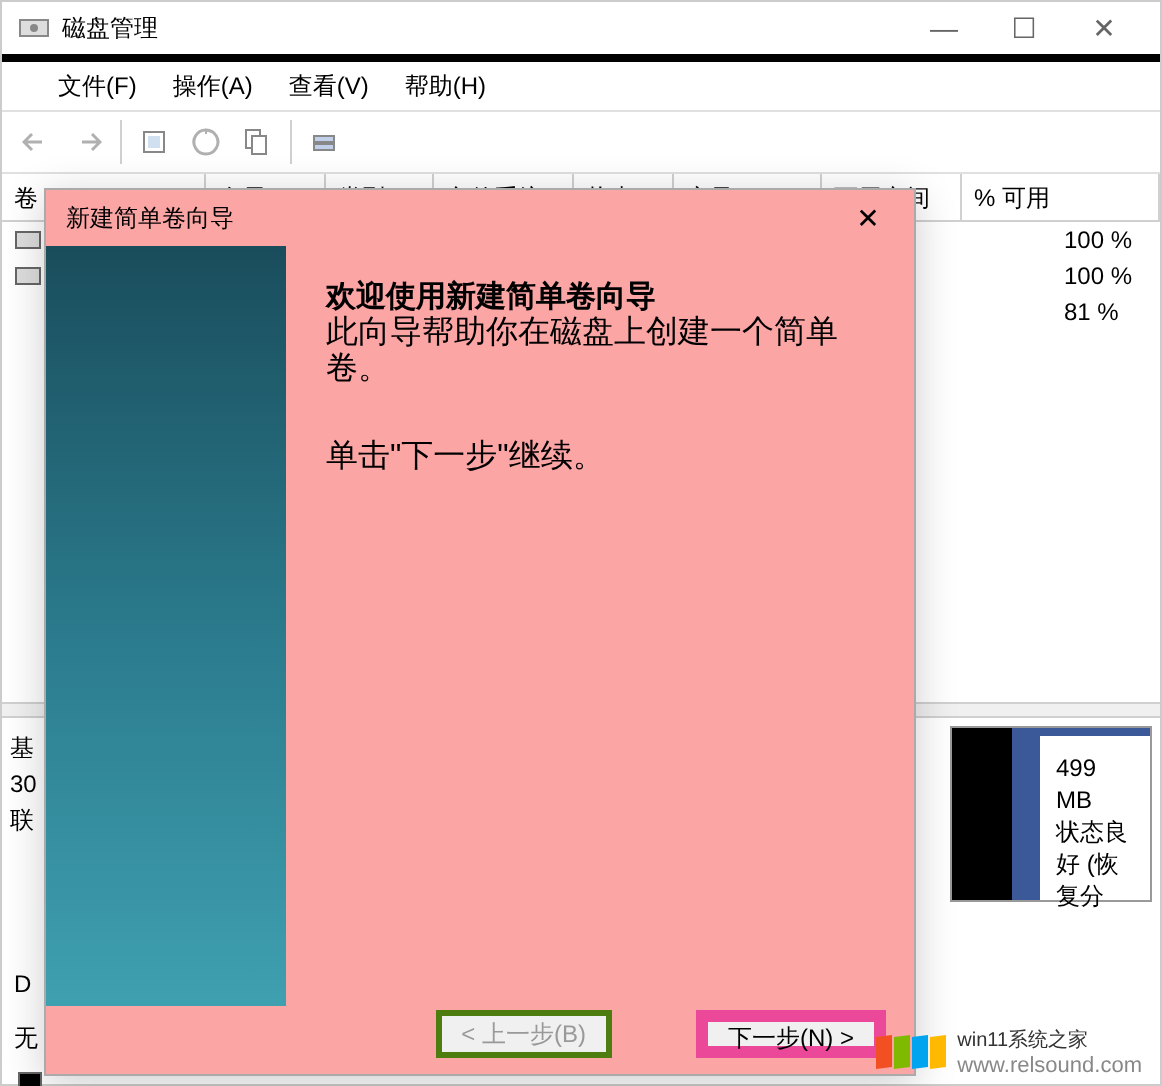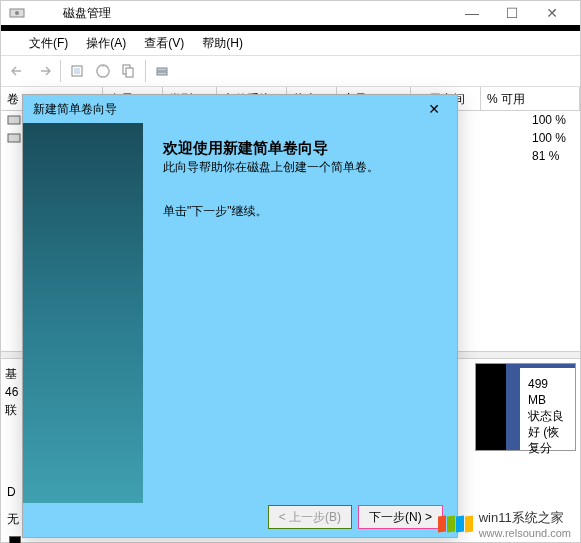--- a/index.html
+++ b/index.html
@@ -1,20 +1,20 @@
 <!DOCTYPE html>
 <html><head>
   <meta charset="utf-8">
   <style>
     * { margin: 0; padding: 0; box-sizing: border-box; font-family: "Microsoft YaHei", "SimSun", sans-serif; }
     body { width: 581px; height: 543px; background: #fff; font-size: 12px; overflow: hidden; position: relative; }
     
     .main-window { width: 100%; height: 100%; background: #fff; border: 1px solid #ccc; }
     
-    .titlebar { height: 30px; display: flex; align-items: center; padding: 0 8px; border-bottom: 6px solid #000000; gap: 32px; }
+    .titlebar { height: 30px; display: flex; align-items: center; padding: 0 8px; border-bottom: 4px solid #000000; }
     .titlebar-icon { width: 16px; height: 16px; margin-right: 6px; }
     .titlebar-title { flex: 1; font-size: 12px; }
     .winctl { display: flex; gap: 0; }
     .winbtn { width: 40px; height: 28px; display: flex; align-items: center; justify-content: center; color: #666; font-size: 14px; cursor: default; }
     
     .menubar { height: 24px; display: flex; align-items: center; padding: 0 20px; gap: 2px; font-size: 12px; }
     .menuitem { padding: 2px 8px; }
     
     .toolbar { height: 32px; display: flex; align-items: center; padding: 2px 4px; border-top: 1px solid #e0e0e0; border-bottom: 1px solid #e0e0e0; gap: 0; }
     .tb-btn { width: 26px; height: 26px; display: flex; align-items: center; justify-content: center; border: 1px solid transparent; color: #a8a8a8; }
@@ -43,38 +43,38 @@
     .disk-info { width: 30px; padding: 6px 4px; font-size: 12px; line-height: 18px; }
     .partition-strip { flex: 1; display: flex; border: 1px solid #999; margin: 4px; }
     .part-black { width: 30px; background: #000; }
     .part-blue { width: 14px; background: #3b5998; }
     .part-box { flex: 1; padding: 8px; border-top: 4px solid #3b5998; font-size: 12px; line-height: 16px; }
     
     .legend { height: 26px; display: flex; align-items: center; padding: 4px 8px; gap: 6px; }
     .legend-sq { width: 12px; height: 12px; background: #000; border: 1px solid #666; }
     
     
-    .dialog { position: absolute; top: 94px; left: 22px; width: 436px; height: 444px; background: #7dd3fc; border: 1px solid #aaa; box-shadow: 0 4px 20px rgba(0,0,0,0.2); }
+    .dialog { position: absolute; top: 94px; left: 22px; width: 436px; height: 444px; background: #fca5a5; border: 1px solid #aaa; box-shadow: 0 4px 20px rgba(0,0,0,0.2); }
     .dlg-title { height: 28px; display: flex; align-items: center; padding: 0 10px; font-size: 12px; }
     .dlg-close { position: absolute; top: 4px; right: 8px; width: 30px; height: 20px; display: flex; align-items: center; justify-content: center; font-size: 14px; }
     .dlg-body { display: flex; height: 380px; }
     .dlg-side { width: 120px; background: linear-gradient(180deg, #1a4d5c 0%, #2a7a8c 50%, #3fa0b0 100%); }
     .dlg-content { flex: 1; padding: 16px 20px; }
     .dlg-heading { font-size: 15px; font-weight: 600; }
-    .dlg-text { font-size: 12px; margin-bottom: 26px; line-height: 18px; }
+    .dlg-text { font-size: 16px; margin-bottom: 26px; line-height: 18px; }
     .dlg-buttons { position: absolute; bottom: 8px; right: 14px; display: flex; gap: 6px; }
-    .dlg-btn { min-width: 80px; height: 24px; border: 1px solid #4d7c0f; background: #f0f0f0; font-size: 12px; padding: 0 10px; }
-    .dlg-btn.primary { border: 1px solid #ec4899; }
+    .dlg-btn { min-width: 80px; height: 24px; border: 3px solid #4d7c0f; background: #f0f0f0; font-size: 12px; padding: 0 10px; }
+    .dlg-btn.primary { border: 6px solid #ec4899; margin-left: 36px; }
     .dlg-btn:disabled { color: #999; }
     
     
     .watermark { position: absolute; bottom: 0; right: 6px; display: flex; align-items: center; gap: 6px; padding: 4px; }
     .wm-logo { display: flex; gap: 1px; }
     .wm-sq { width: 8px; height: 16px; }
-    .wm-text { font-size: 13px; color: #333; }
+    .wm-text { font-size: 10px; color: #333; }
     .wm-sub { font-size: 11px; color: #888; }
   </style>
 </head>
 <body>
 
 <div class="main-window">
   <div class="titlebar">
     <svg class="titlebar-icon" viewBox="0 0 16 16">
         <rect x="1" y="4" width="14" height="8" fill="#ddd" stroke="#888"></rect>
         <circle cx="8" cy="8" r="2" fill="#888"></circle>
@@ -162,21 +162,21 @@
     </div>
   </div>
 
   <div style="height:180px"></div>
 
   <div class="hdivider"></div>
 
   <div class="lower-pane">
     <div class="disk-info">
       <div>基</div>
-      <div>46</div>
+      <div>30</div>
       <div>联</div>
     </div>
     <div style="flex:1; padding-left:440px;">
       <div class="partition-strip" style="height:88px;">
         <div class="part-black"></div>
         <div class="part-blue"></div>
         <div class="part-box">
           <div>499 MB</div>
           <div>状态良好 (恢复分</div>
         </div>

